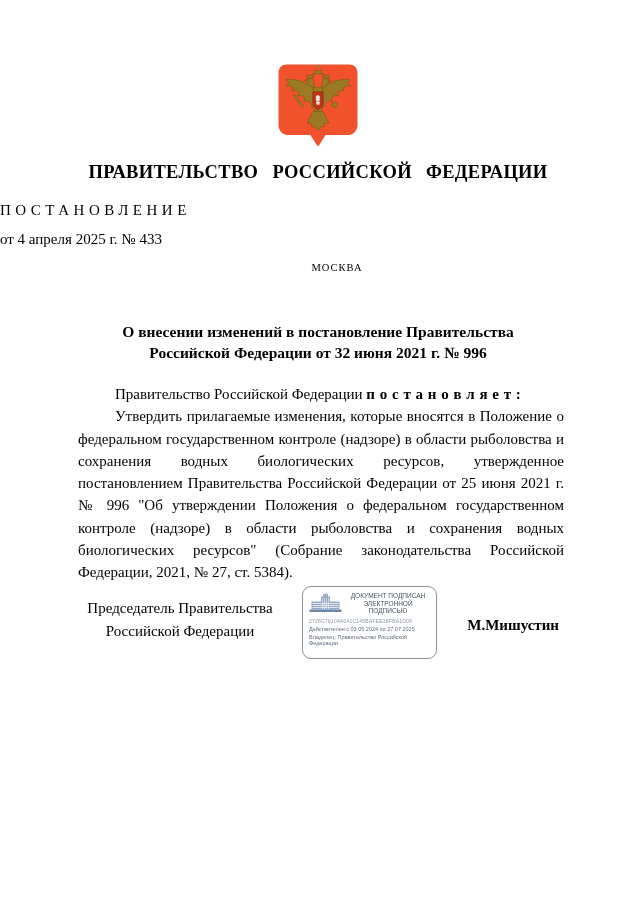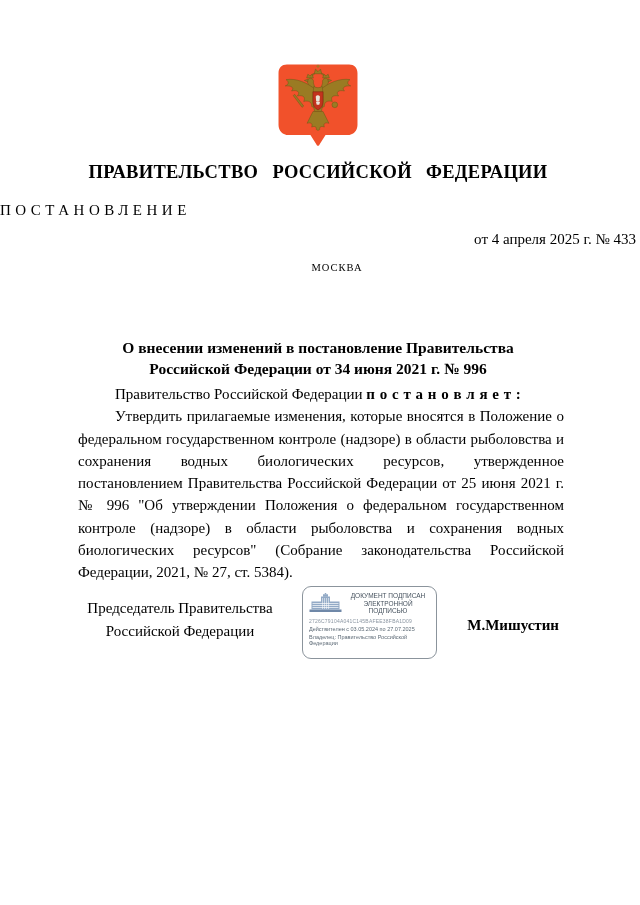--- a/index.html
+++ b/index.html
@@ -27,32 +27,32 @@
     font-weight:bold; font-size:18.5px;
     word-spacing:0.5em;
     letter-spacing:0.3px;
   }
   .doctype {
     position:absolute; top:202px; left:0; right:0;
     font-size:15px; letter-spacing:4.5px;
   }
   .dateline {
     position:absolute; top:231px; left:0; right:0;
-    text-align:right; font-size:15px;
+    text-align:left; font-size:15px;
   }
   .city {
     position:absolute; top:262px; left:0; right:0;
     text-align:center; font-size:10.5px; letter-spacing:1px;margin-left:38px;
   }
 
   
   .doc-title {
     position:absolute; top:321px; left:80px; right:80px;
     text-align:center; font-weight:bold;
-    font-size:15.5px; line-height:21px;margin-top:16px;
+    font-size:15.5px; line-height:21px;
   }
 
   
   .body-text {
     position:absolute; top:383px; left:78px; width:486px;
     font-size:15px; line-height:22.3px;
   }
   .body-text p { margin:0; text-indent:37px; }
   .body-text .p2 { text-align:justify; }
   .p1-bold { font-weight:bold; letter-spacing:0.5px; }
@@ -146,21 +146,21 @@
     </svg>
   </div>
 
   <div class="org">ПРАВИТЕЛЬСТВО РОССИЙСКОЙ ФЕДЕРАЦИИ</div>
   <div class="doctype">ПОСТАНОВЛЕНИЕ</div>
   <div class="dateline">от 4 апреля 2025 г. № 433</div>
   <div class="city">МОСКВА</div>
 
   <div class="doc-title">
     <div>О внесении изменений в постановление Правительства</div>
-    <div>Российской Федерации от 34 июня 2021 г. № 996</div>
+    <div>Российской Федерации от 32 июня 2021 г. № 996</div>
   </div>
 
   <div class="body-text">
     <p><span>Правительство Российской Федерации</span> <span class="p1-bold">п о с т а н о в л я е т :</span></p>
     <p class="p2">Утвердить прилагаемые изменения, которые вносятся в Положение о федеральном государственном контроле (надзоре) в области рыболовства и сохранения водных биологических ресурсов, утвержденное постановлением Правительства Российской Федерации от 25 июня 2021 г. № 996 "Об утверждении Положения о федеральном государственном контроле (надзоре) в области рыболовства и сохранения водных биологических ресурсов" (Собрание законодательства Российской Федерации, 2021, № 27, ст. 5384).</p>
   </div>
 
   <div class="sig-position">
     <div>Председатель Правительства</div>
     <div>Российской Федерации</div>

